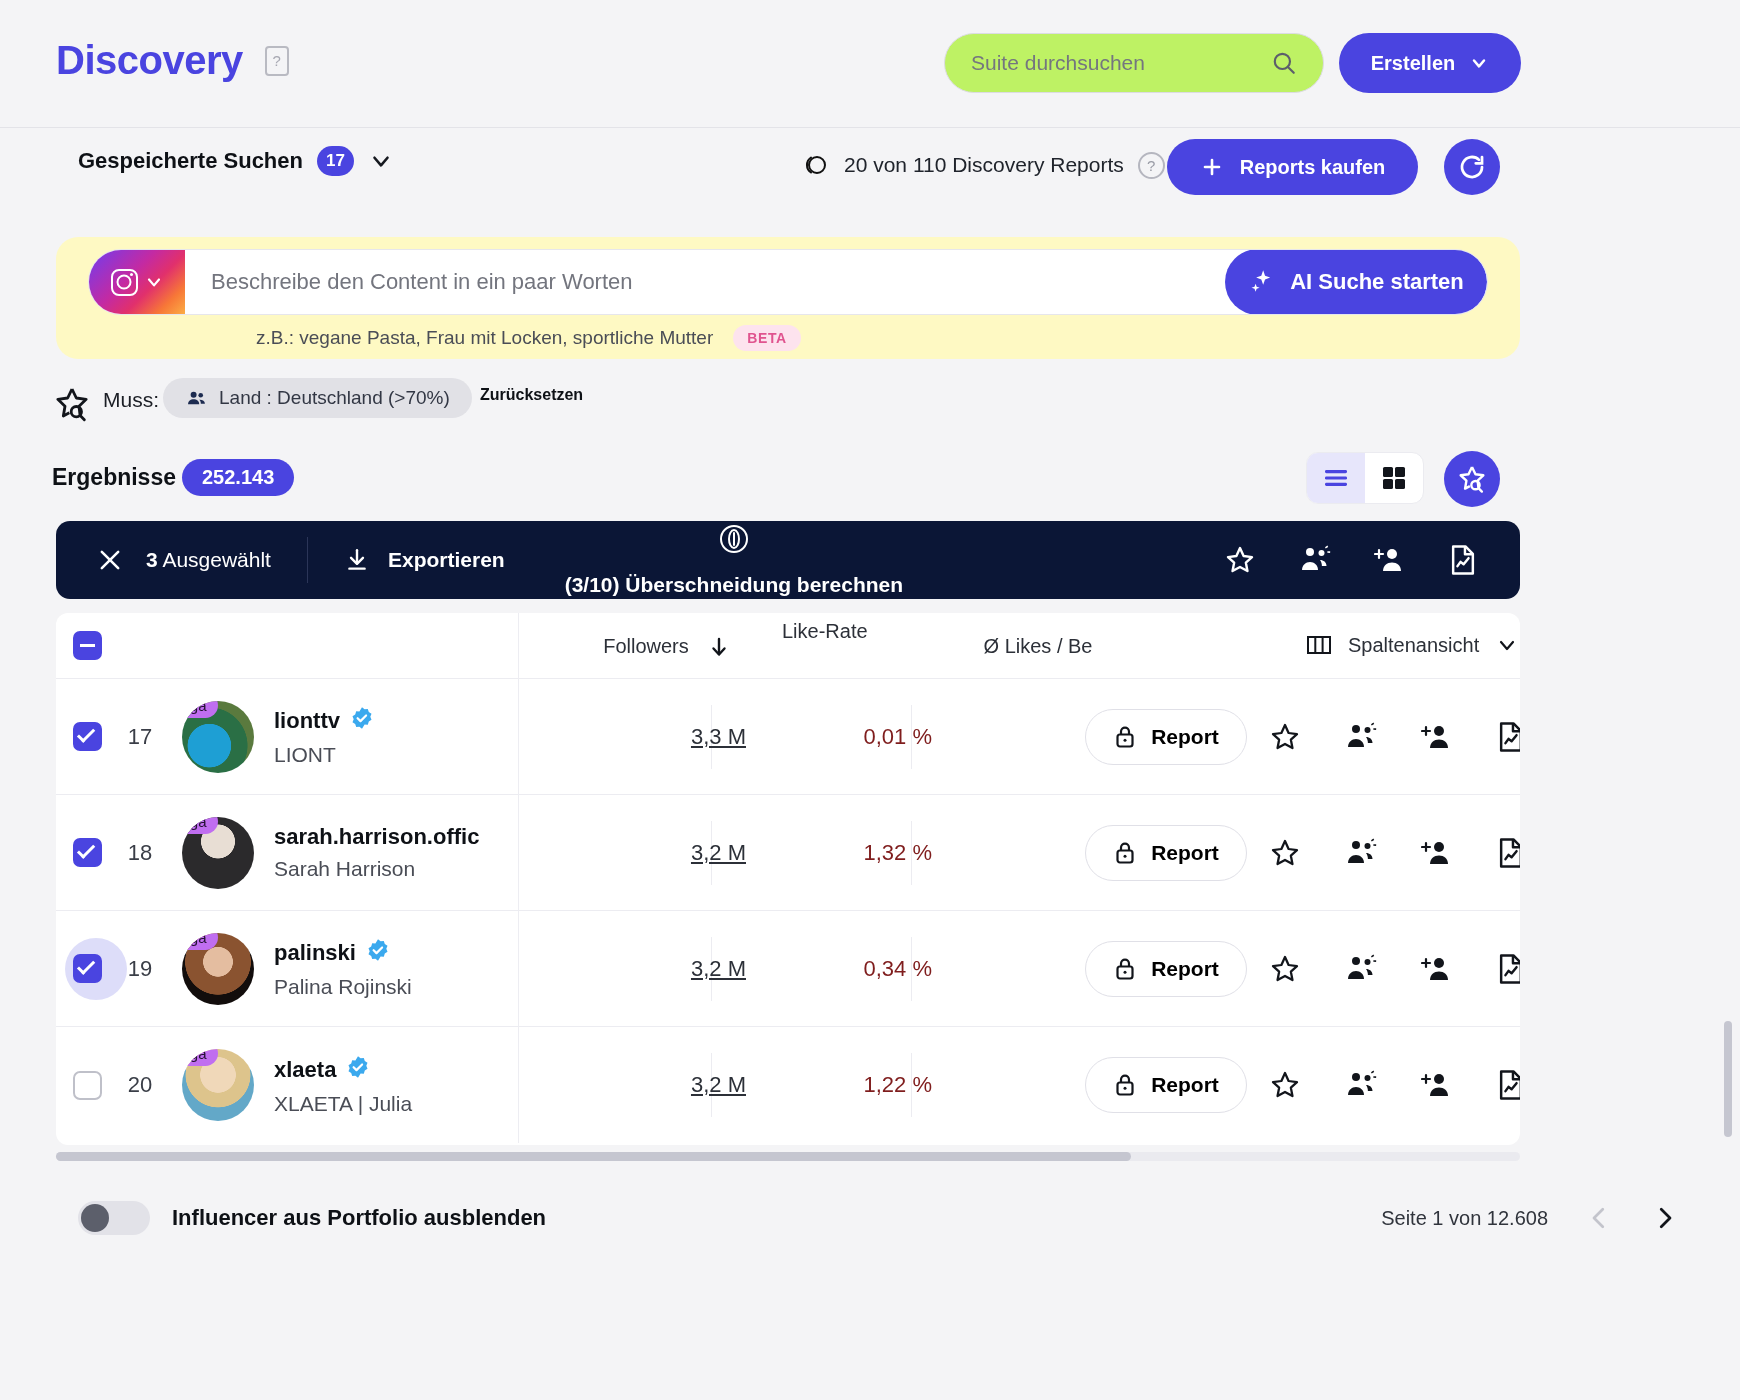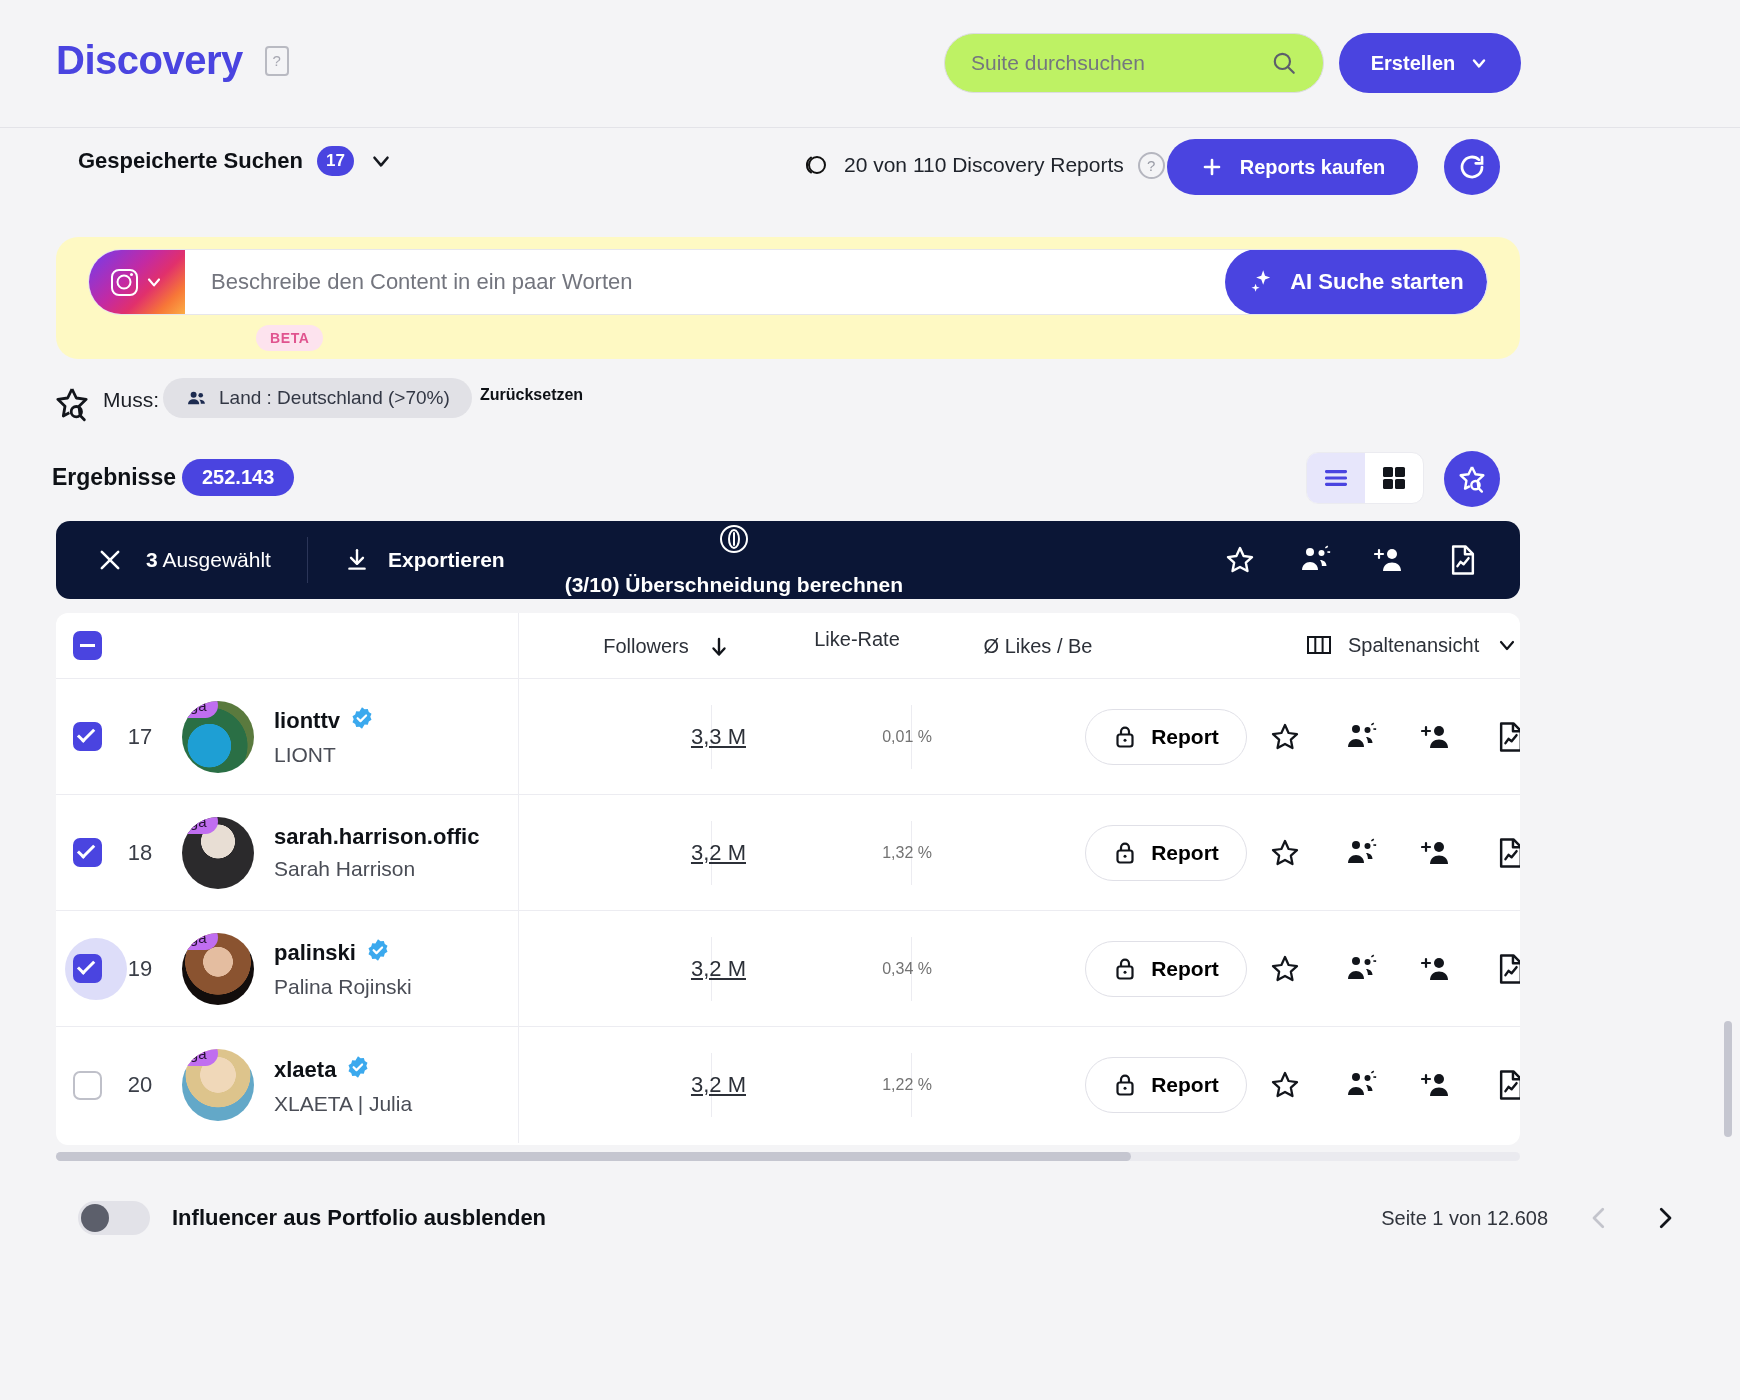--- a/index.html
+++ b/index.html
@@ -203,21 +203,21 @@
     background: #fff; border-radius: 12px; overflow: hidden;
   }
   .thead {
     height: 66px; display: flex; align-items: center;
     border-bottom: 1px solid #ececf1; position: relative;
   }
   .th-check { width: 62px; display: flex; justify-content: center; align-items: center; }
   .th-frozen-div { position: absolute; left: 462px; top: 0; width: 1px; height: 66px; background: #ededf2; }
   .th-followers { position: absolute; left: 530px; top: 22px; width: 160px; text-align: center; font-size: 20px; color: #2c3038;
     display: flex; align-items: center; justify-content: center; gap: 20px; cursor: pointer; }
-  .th-like { position: absolute; left: 726px; top: 15px; width: 150px; text-align: center; font-size: 20px; color: #2c3038; cursor: pointer;}
+  .th-like { position: absolute; left: 726px; top: 7px; width: 150px; font-size: 20px; color: #2c3038; cursor: pointer;}
   .th-avg { position: absolute; left: 902px; top: 22px; width: 160px; text-align: center; font-size: 20px; color: #2c3038; cursor: pointer;}
   .th-cols { position: absolute; left: 1250px; top: 20px; display: flex; align-items: center; gap: 16px; cursor: pointer; font-size: 20px; color: #2c3038; }
 
   .chk {
     width: 29px; height: 29px; border-radius: 7px; border: 2px solid #bfc0c9;
     background: #fff; display: flex; align-items: center; justify-content: center;
     cursor: pointer; flex: none;
   }
   .chk.on { background: #4a44e0; border-color: #4a44e0; }
   .chk.ind { background: #4a44e0; border-color: #4a44e0; }
@@ -236,21 +236,21 @@
     background: #c06ef0; color: #241233; border-radius: 999px;
     padding: 5px 11px; font-size: 15px; line-height: 1;
   }
   .handle { font-size: 22px; font-weight: 700; display: flex; align-items: center; gap: 10px; white-space: nowrap; }
   .realname { font-size: 21px; color: #4a4d56; margin-top: 7px; white-space: nowrap; }
   .verif { width: 24px; height: 24px; flex: none; }
   .frozen-div { position: absolute; left: 462px; top: 0; width: 1px; height: 116px; background: #ededf2; }
   .col-div-a { position: absolute; left: 655px; top: 26px; width: 1px; height: 64px; background: #ececf1; }
   .col-div-b { position: absolute; left: 855px; top: 26px; width: 1px; height: 64px; background: #ececf1; }
   .cell-followers { position: absolute; left: 530px; width: 160px; text-align: right; font-size: 22px; color: #2c3038; text-decoration: underline; }
-  .cell-like { position: absolute; left: 726px; width: 150px; text-align: right; font-size: 16px; color: #737373; }
+  .cell-like { position: absolute; left: 726px; width: 150px; text-align: right; font-size: 22px; color: #7f1d1d; }
   .report-btn {
     position: absolute; left: 1029px; width: 162px; height: 56px;
     border-radius: 28px; border: 1px solid #e0e0e7; background: #fff;
     display: flex; align-items: center; justify-content: center; gap: 14px;
     font-family: "Liberation Sans", sans-serif;
     font-size: 21px; font-weight: 700; cursor: pointer;
   }
   .row-icons { position: absolute; left: 1213px; display: flex; align-items: center; gap: 43px; }
   .row-icons > span { cursor: pointer; display: flex; }
 
@@ -365,20 +365,21 @@
         <span>
           <svg class="icon-svg" width="28" height="28" viewBox="0 0 24 24" fill="#fff">
             <path d="M13 2l1.6 4.6L19 8.2l-4.4 1.6L13 14.4l-1.6-4.6L7 8.2l4.4-1.6z"></path>
             <path d="M6.5 13.5l.9 2.5 2.6.9-2.6.9-.9 2.5-.9-2.5L3 16.9l2.6-.9z"></path>
           </svg>
         </span>
         <span>AI Suche starten</span>
       </button>
     </div>
     <div class="ai-hint">
+      <span>z.B.: vegane Pasta, Frau mit Locken, sportliche Mutter</span>
       <span class="beta-pill">BETA</span>
     </div>
   </div>
 
   <div class="filterrow">
     <span class="fr-star">
       <svg class="icon-svg" width="40" height="40" viewBox="0 0 24 24" fill="none" stroke="#12151b" stroke-width="1.7" stroke-linejoin="round">
         <path d="M12 3l2.6 5.4 5.9.8-4.3 4.1.6 5.2"></path>
         <path d="M12 3L9.4 8.4 3.5 9.2l4.3 4.1-1 5.9 3.6-1.9"></path>
         <circle cx="14.6" cy="16.6" r="3.1"></circle>

